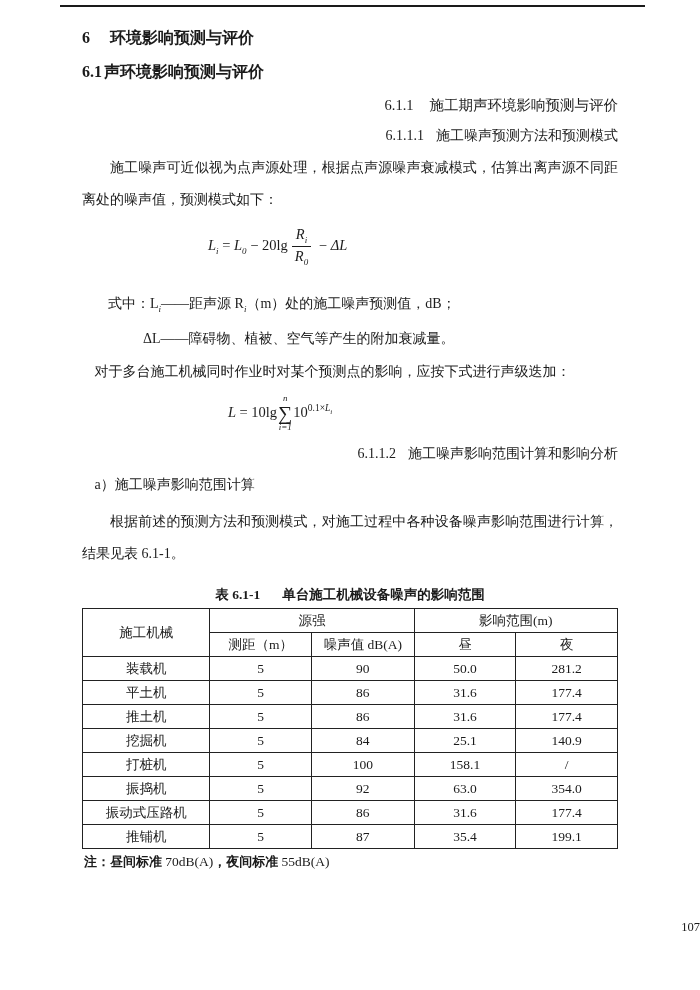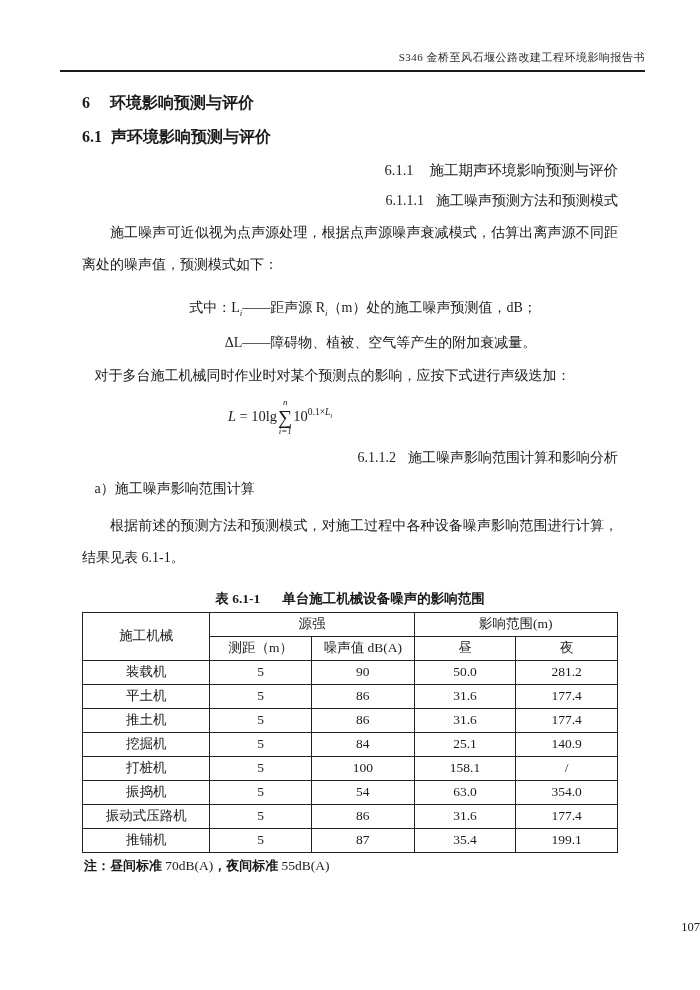--- a/index.html
+++ b/index.html
@@ -19,21 +19,21 @@
   .content { margin-left:22px; margin-right:27px; font-size:14px; }
 
   .h-bold { font-family:"DejaVu Sans","Liberation Sans",sans-serif; font-weight:bold; font-size:16px; }
   .h-serif { font-family:"Liberation Serif","DejaVu Serif",serif; font-weight:normal; font-size:14.5px;text-align:right; }
   .h1 { margin-top:21px; }
   .h2 { margin-top:13px; }
   .h3 { margin-top:13px; }
   .h4 { margin-top:12px; font-size:14px; }
   .h-num { display:inline-block; font-family:"Liberation Serif","DejaVu Serif",serif; }
   .h1 .h-num { margin-right:20px; }
-  .h2 .h-num { margin-right:9px; }
+  .h2 .h-num { margin-right:2px; }
   .h3 .h-num { margin-right:16px; }
   .h4 .h-num { margin-right:12px; }
 
   .para { margin-top:7px; line-height:32px; text-align:justify; text-indent:2em; }
   .para-noindent { text-indent:0.9em; }
 
   
   .formula { font-size:14.5px; font-style:italic; margin:10px 0 6px 0; white-space:nowrap; }
   .formula .rm { font-style:normal; }
   .f1 { margin-left:126px; }
@@ -42,21 +42,21 @@
   .frac { display:inline-block; vertical-align:middle; text-align:center; margin:0 4px; }
   .frac .num { display:block; border-bottom:1px solid #1b1b1b; padding:0 4px 1px 4px; line-height:1.15; }
   .frac .den { display:block; padding-top:1px; line-height:1.15; }
   .sum { display:inline-flex; flex-direction:column; align-items:center; vertical-align:middle; margin:0 1px; line-height:1; }
   .sum-top, .sum-bot { font-size:9px; font-style:italic; line-height:1.1; }
   .sum-sym { font-size:20px; font-style:normal; line-height:.95; }
   .sup-exp { vertical-align:super; font-size:9.5px; }
   .sup-exp .vs2 { font-size:7px; vertical-align:sub; }
 
   
-  .defs { margin-top:12px;text-align:center; }
+  .defs { margin-top:22px; }
   .def-line { line-height:30px; margin-left:61px; }
   .def-first { margin-left:26px; }
 
   
   .tbl-title { margin-top:16px; text-align:center; font-family:"DejaVu Sans","Liberation Sans",sans-serif; font-weight:bold; font-size:13.5px; }
   .tbl-title .t-num { font-family:"Liberation Serif","DejaVu Serif",serif; margin-right:22px; }
   table { border-collapse:collapse; width:100%; margin-top:4px; table-layout:fixed; }
   th, td {
     border:1.5px solid #222; text-align:center; vertical-align:middle;
     font-weight:normal; font-size:13.5px; padding:2px 2px; height:24px;
@@ -65,23 +65,20 @@
   .note { margin-top:4px; font-size:13.5px; margin-left:2px; }
   .note .nb { font-family:Liberation Serif, serif; font-weight:bold; font-size:13px; }
 
   .footer { position:absolute; left:0; right:0; top:920px; text-align:right; font-size:12.5px; }
 </style>
 </head>
 <body>
 
 <div class="page">
 
-  <div class="doc-header">
-    <span>S346 金桥至风石堰公路改建工程环境影响报告书</span>
-  </div>
   <hr class="header-rule">
 
   <div class="content">
 
     <div class="h-bold h1">
       <span class="h-num">6</span><span>环境影响预测与评价</span>
     </div>
 
     <div class="h-bold h2">
       <span class="h-num">6.1</span><span>声环境影响预测与评价</span>
@@ -90,20 +87,29 @@
     <div class="h-serif h3">
       <span class="h-num">6.1.1</span><span>施工期声环境影响预测与评价</span>
     </div>
 
     <div class="h-serif h4">
       <span class="h-num">6.1.1.1</span><span>施工噪声预测方法和预测模式</span>
     </div>
 
     <p class="para">施工噪声可近似视为点声源处理，根据点声源噪声衰减模式，估算出离声源不同距离处的噪声值，预测模式如下：</p>
 
+    <div class="formula f1">
+      <span>L</span><sub class="vs">i</sub>
+      <span class="rm">=</span>
+      <span>L</span><sub class="vs">0</sub>
+      <span class="rm">−</span>
+      <span class="rm">20lg</span><span class="frac"><span class="num"><span>R</span><sub class="vs">i</sub></span><span class="den"><span>R</span><sub class="vs">0</sub></span></span>
+      <span class="rm">−</span>
+      <span>ΔL</span>
+    </div>
 
     <div class="defs">
       <div class="def-line def-first">
         <span>式中：</span><span>L</span><sub class="vs">i</sub><span>——距声源 R</span><sub class="vs">i</sub><span>（m）处的施工噪声预测值，dB；</span>
       </div>
       <div class="def-line">
         <span>ΔL——障碍物、植被、空气等产生的附加衰减量。</span>
       </div>
     </div>
 
@@ -184,21 +190,21 @@
           <tr>
             <td>打桩机</td>
             <td>5</td>
             <td>100</td>
             <td>158.1</td>
             <td>/</td>
           </tr>
           <tr>
             <td>振捣机</td>
             <td>5</td>
-            <td>54</td>
+            <td>92</td>
             <td>63.0</td>
             <td>354.0</td>
           </tr>
           <tr>
             <td>振动式压路机</td>
             <td>5</td>
             <td>86</td>
             <td>31.6</td>
             <td>177.4</td>
           </tr>

